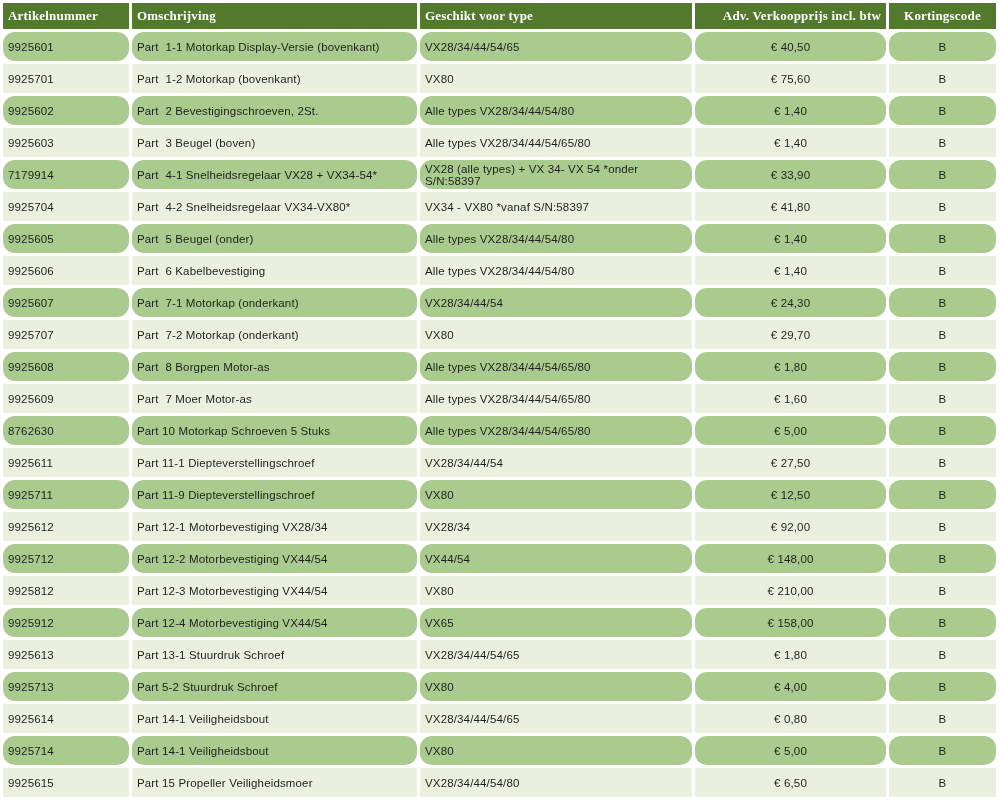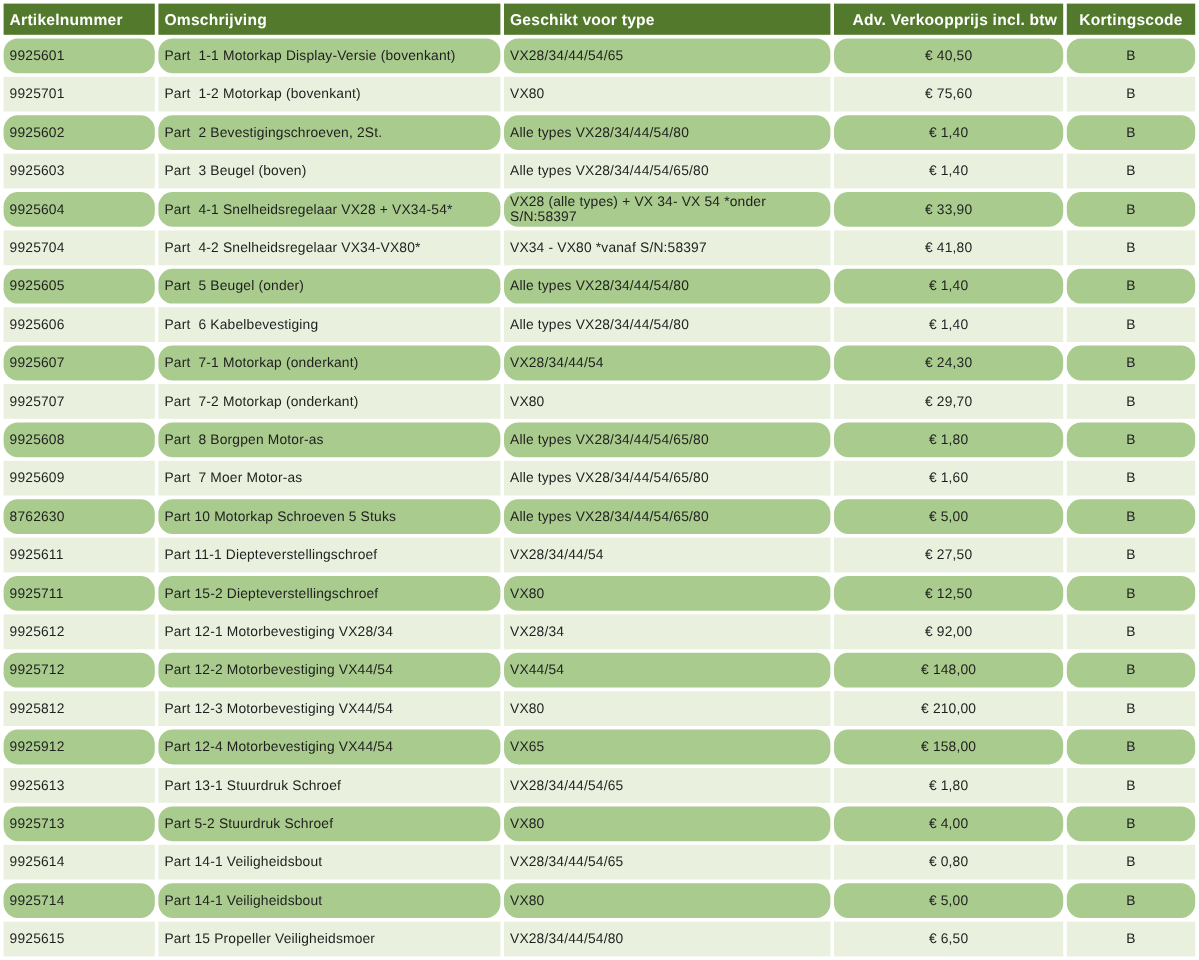--- a/index.html
+++ b/index.html
@@ -30,20 +30,21 @@
     background: var(--header-bg);
     color: var(--header-text);
     font-size: 13px;
     font-weight: bold;
     text-align: left;
     height: 26px;
     padding: 0 5px;
     letter-spacing: 0.2px;
     white-space: nowrap;
     overflow: hidden;
+    font-family: Liberation Serif, serif;
   }
   td {
     color: var(--cell-text);
     font-size: 11.5px;
     height: 29px;
     padding: 0 5px;
     letter-spacing: 0.15px;
     white-space: pre-wrap;
     overflow: hidden;
   }
@@ -96,21 +97,21 @@
         <td>B</td>
       </tr>
       <tr class="light">
         <td>9925603</td>
         <td>Part  3 Beugel (boven)</td>
         <td>Alle types VX28/34/44/54/65/80</td>
         <td>€ 1,40</td>
         <td>B</td>
       </tr>
       <tr class="green">
-        <td>9925604</td>
+        <td>7179914</td>
         <td>Part  4-1 Snelheidsregelaar VX28 + VX34-54*</td>
         <td>VX28 (alle types) + VX 34- VX 54 *onder S/N:58397</td>
         <td>€ 33,90</td>
         <td>B</td>
       </tr>
       <tr class="light">
         <td>9925704</td>
         <td>Part  4-2 Snelheidsregelaar VX34-VX80*</td>
         <td>VX34 - VX80 *vanaf S/N:58397</td>
         <td>€ 41,80</td>
@@ -167,21 +168,21 @@
       </tr>
       <tr class="light">
         <td>9925611</td>
         <td>Part 11-1 Diepteverstellingschroef</td>
         <td>VX28/34/44/54</td>
         <td>€ 27,50</td>
         <td>B</td>
       </tr>
       <tr class="green">
         <td>9925711</td>
-        <td>Part 15-2 Diepteverstellingschroef</td>
+        <td>Part 11-9 Diepteverstellingschroef</td>
         <td>VX80</td>
         <td>€ 12,50</td>
         <td>B</td>
       </tr>
       <tr class="light">
         <td>9925612</td>
         <td>Part 12-1 Motorbevestiging VX28/34</td>
         <td>VX28/34</td>
         <td>€ 92,00</td>
         <td>B</td>

